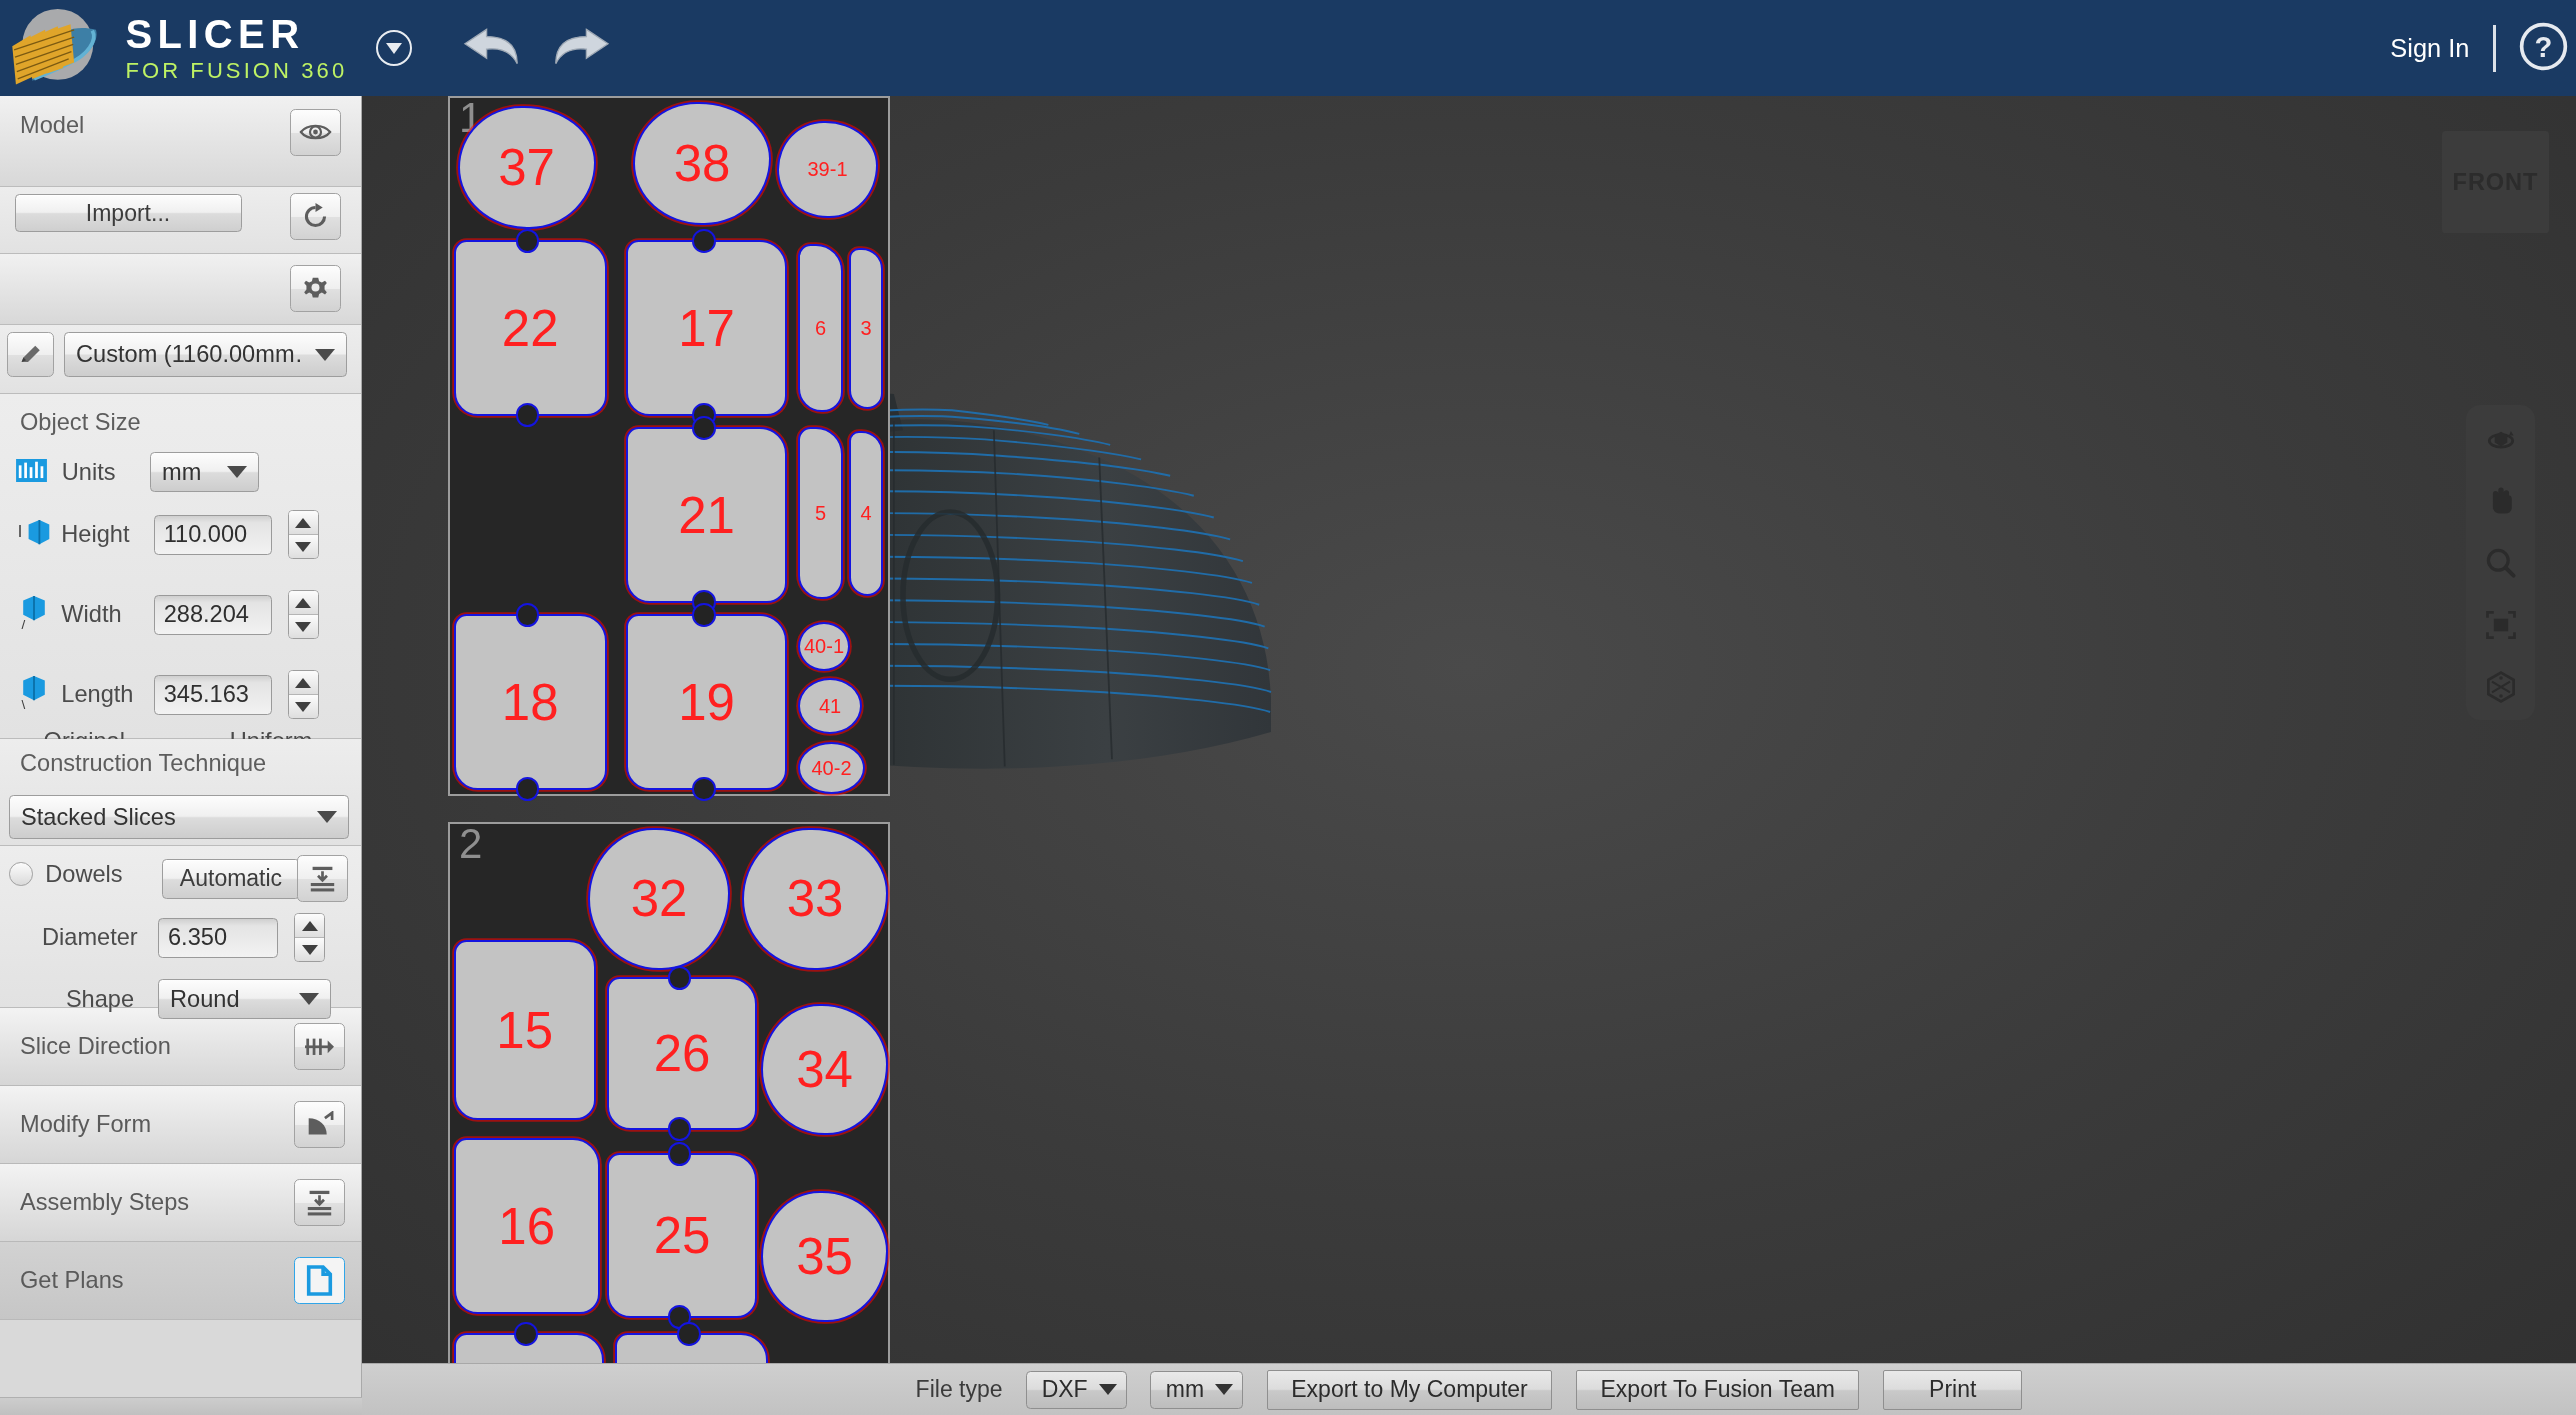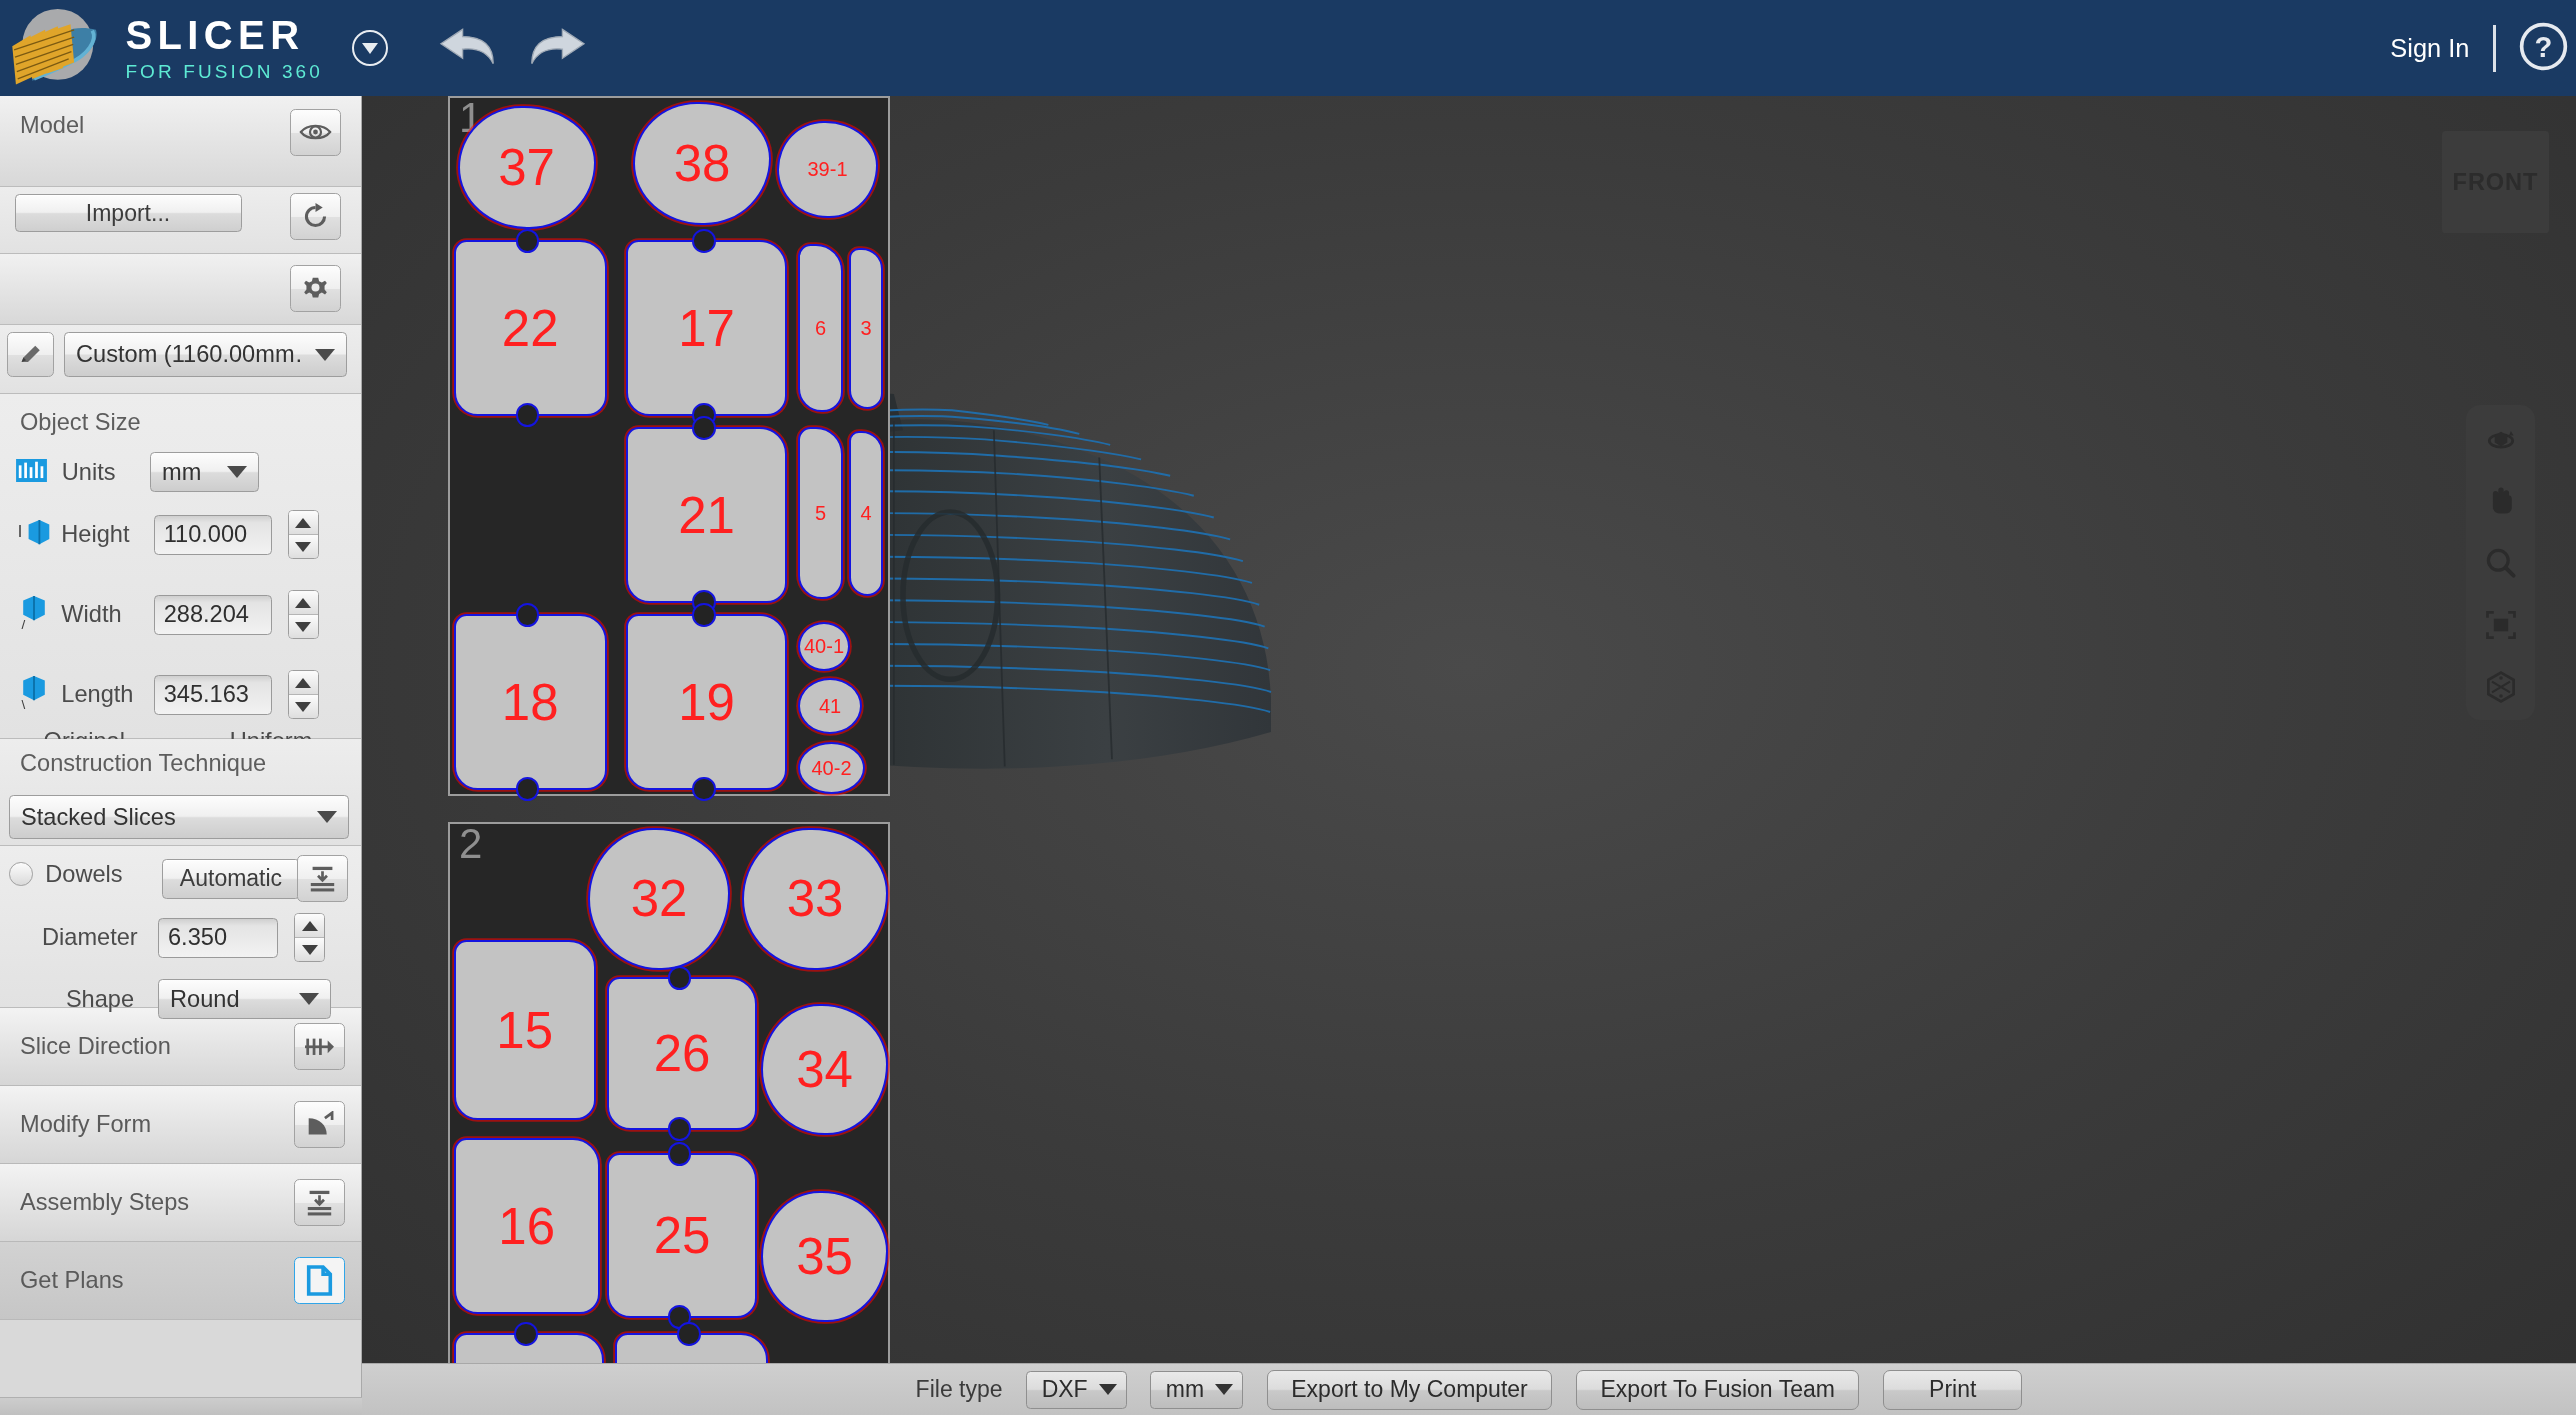--- a/index.html
+++ b/index.html
@@ -18,21 +18,21 @@
     display: flex; align-items: center;
   }
   .logo-wrap { display: flex; align-items: center; margin-left: 5.4px; }
   .logo-mark { width: 111px; height: 84px; position: relative; }
   .logo-text { margin-left: 9px; line-height: 1; }
   .logo-title {
     font-size: 40px; font-weight: bold; color: #ffffff;
     letter-spacing: 5.4px;
   }
   .logo-sub {
-    font-size: 19px; color: #5eead4; letter-spacing: 3.1px; margin-top: 6.4px;
+    font-size: 22px; color: #bef264; letter-spacing: 3.1px; margin-top: 6.4px;
   }
   .hdr-dropdown {
     margin-left: 29px; width: 36px; height: 36px; border-radius: 50%;
     border: 2.7px solid #e8ecf1; display: flex; align-items: center; justify-content: center;
   }
   .hdr-dropdown .tri {
     width: 0; height: 0; border-left: 8.2px solid transparent;
     border-right: 8.2px solid transparent; border-top: 11px solid #e8ecf1;
   }
   .hdr-arrows { margin-left: 49px; display: flex; align-items: center; gap: 27px; }
@@ -201,21 +201,21 @@
   .bb-sel {
     height: 38px; background: linear-gradient(to bottom,#e9e9e9 0%,#dcdcdc 48%,#c9c9c9 52%,#bdbdbd 100%);
     border: 0.9px solid #8f8f8f; border-radius: 4.5px;
     display: flex; align-items: center; padding: 0 9px 0 14.5px;
     font-size: 23px; color: #2c2c2c; cursor: pointer; gap: 11px;
   }
   .bb-sel .tri { width:0;height:0;border-left:9px solid transparent;border-right:9px solid transparent;border-top:11.8px solid #333; }
   .bb-btn {
     height: 40px; padding: 0 23.6px;
     background: linear-gradient(to bottom,#e9e9e9 0%,#dcdcdc 48%,#c9c9c9 52%,#bdbdbd 100%);
-    border: 0.9px solid #8f8f8f; border-radius: 7px;
+    border: 0.9px solid #8f8f8f; border-radius: 2px;
     font-size: 23px; color: #2c2c2c;
     display: flex; align-items: center; justify-content: center; cursor: pointer;
   }
   
   #sb-scroll {
     position: absolute; left: 0; top: 1397px; width: 362px; height: 18px;
     background: linear-gradient(to bottom,#cdcdcd,#c0c0c0);
     border-top: 0.9px solid #b0b0b0;
   }
 </style>

